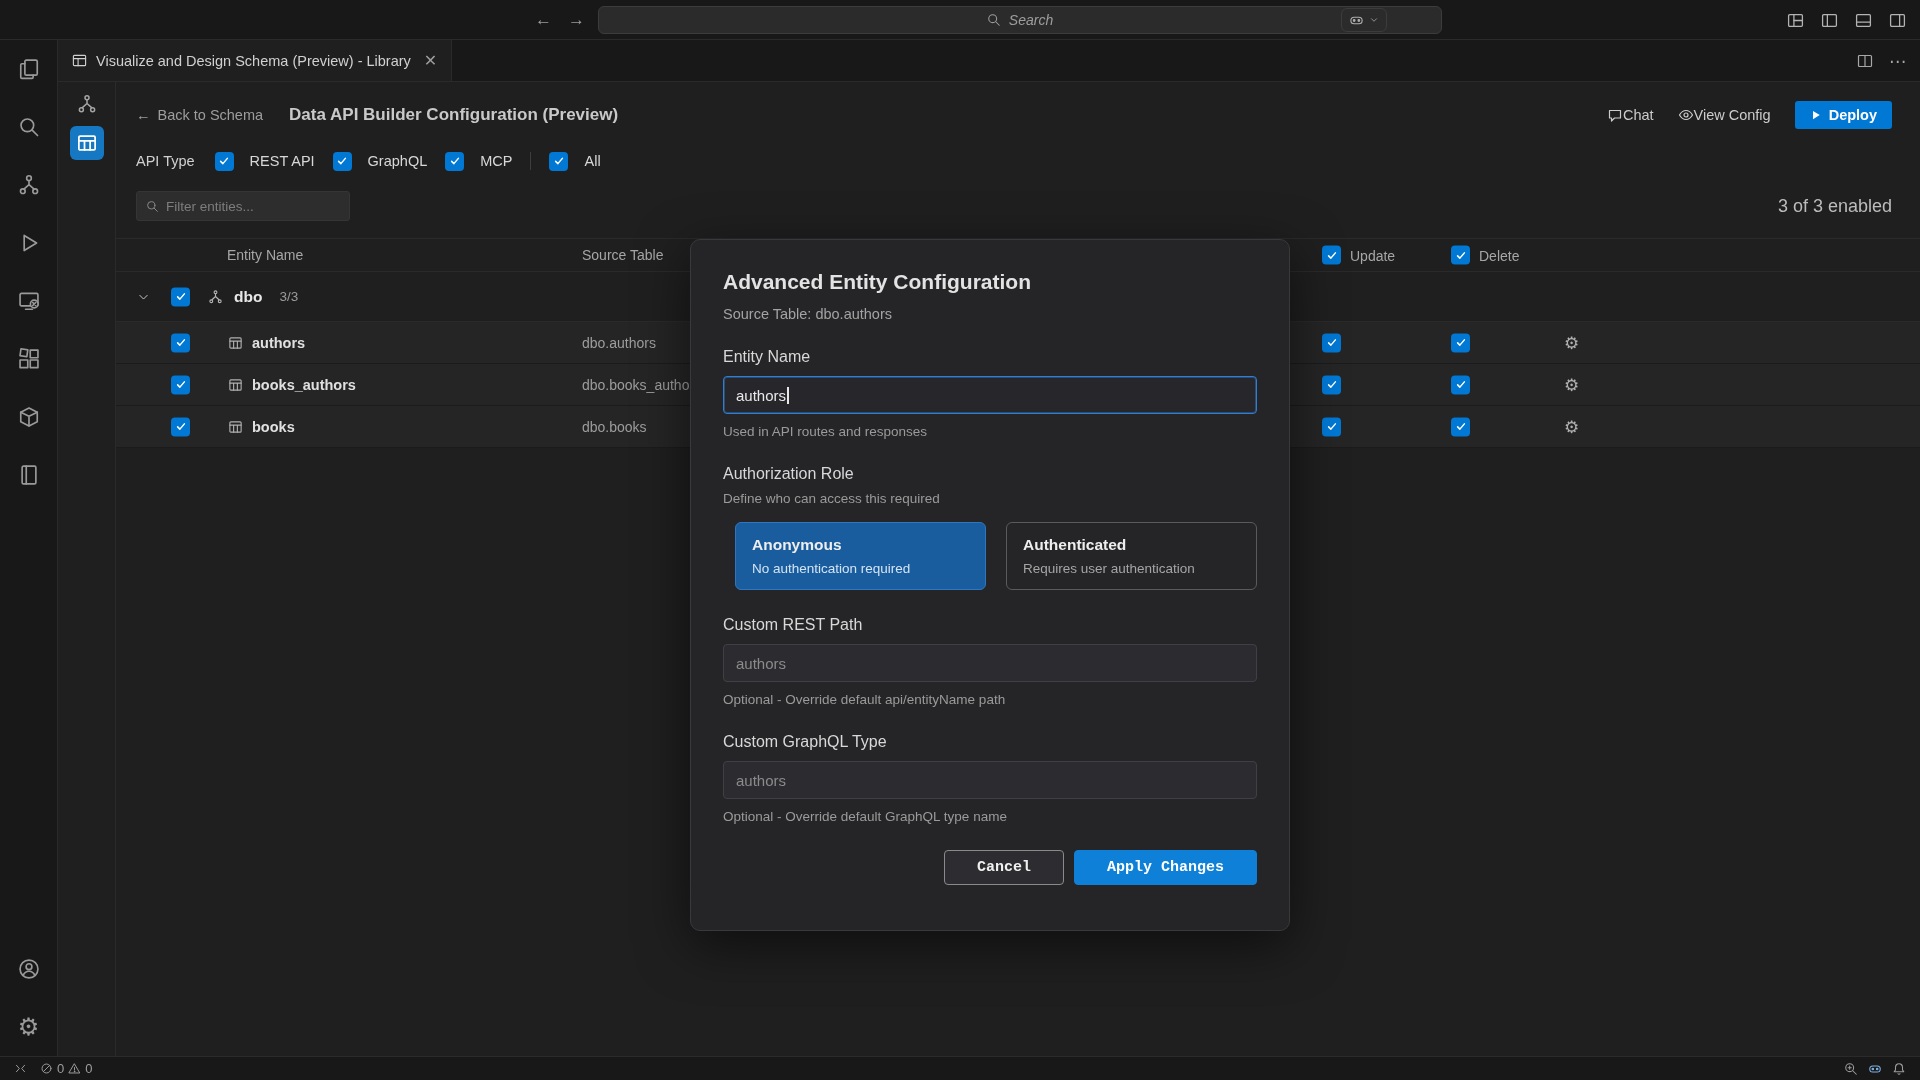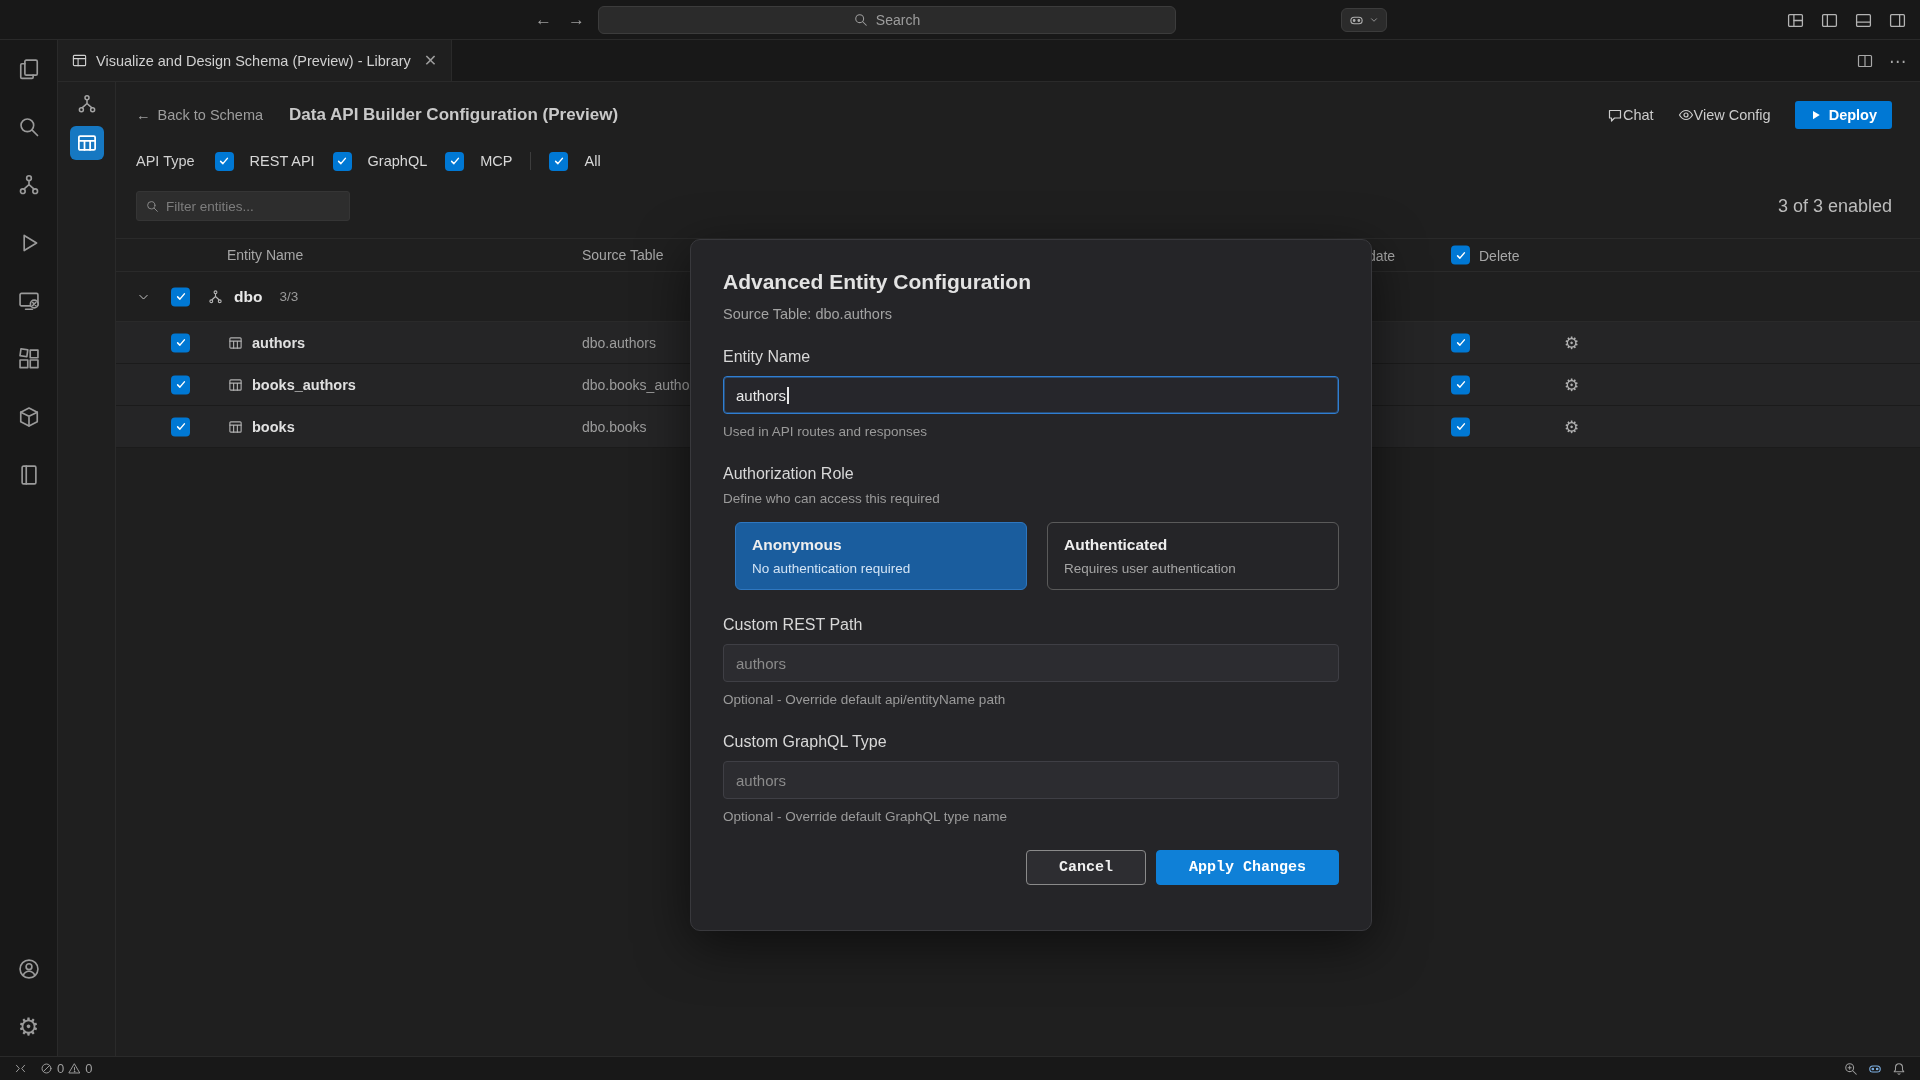--- a/index.html
+++ b/index.html
@@ -5,21 +5,21 @@
   * { margin:0; padding:0; box-sizing:border-box; }
   html,body { background:#111; }
   body { width:1920px; height:1080px; overflow:hidden; font-family:"Liberation Sans","DejaVu Sans",sans-serif; color:#ccc; }
   .app { position:relative; width:1920px; height:1080px; display:flex; flex-direction:column; background:#1f1f1f; }
 
   .ic { stroke:currentColor; fill:none; stroke-width:1.2; stroke-linecap:round; stroke-linejoin:round; display:block; }
 
   
   .titlebar { height:40px; background:#181818; border-bottom:1px solid #2a2a2a; position:relative; flex:none; }
   .nav-arrows { position:absolute; left:535px; top:0; height:40px; display:flex; align-items:center; gap:16px; color:#9d9d9d; font-size:17px; }
-  .searchbox { position:absolute; left:598px; top:6px; width:578px; height:28px; background:#2b2b2b; border:1px solid #3c3c3c; border-radius:6px; display:flex; align-items:center; justify-content:center; gap:8px; color:#9d9d9d; font-size:14px; }
+  .searchbox { position:absolute; left:598px; top:6px; width:844px; height:28px; background:#2b2b2b; border:1px solid #3c3c3c; border-radius:6px; display:flex; align-items:center; justify-content:center; gap:8px; color:#9d9d9d; font-size:14px;font-style:italic; }
   .copilot-btn { position:absolute; left:1341px; top:8px; height:24px; padding:0 7px; background:#2b2b2b; border:1px solid #3c3c3c; border-radius:6px; display:flex; align-items:center; gap:5px; color:#b0b0b0; }
   .win-icons { position:absolute; right:14px; top:0; height:40px; display:flex; align-items:center; gap:17px; color:#b3b3b3; }
 
   
   .mainrow { flex:1; display:flex; min-height:0; }
   .activitybar { width:58px; flex:none; background:#181818; border-right:1px solid #2a2a2a; display:flex; flex-direction:column; align-items:center; }
   .slot { height:58px; width:58px; display:flex; align-items:center; justify-content:center; color:#9a9a9a; }
   .abar-spacer { flex:1; }
   .editorcol { flex:1; display:flex; flex-direction:column; min-width:0; }
 
@@ -61,21 +61,21 @@
   .thead { height:34px; border-top:1px solid #2a2a2a; border-bottom:1px solid #2a2a2a; color:#a6a6a6; font-size:14px; }
   .tgroup { height:50px; border-bottom:1px solid #2a2a2a; }
   .tentity { height:42px; background:#252526; border-bottom:1px solid #1b1b1b; }
   .group-name { color:#e8e8e8; font-weight:700; font-size:15.5px; }
   .group-count { color:#9a9a9a; font-size:13.5px; margin-left:8px; }
   .row-name { color:#e0e0e0; font-weight:600; font-size:14.5px; }
   .src-text { color:#9d9d9d; font-size:14px; }
   .gear { color:#b0b0b0; font-size:17px; line-height:1; }
 
   
-  .modal { position:absolute; left:690px; top:239px; width:682px; min-height:692px; background:#252528; border:1px solid #39393d; border-radius:10px; box-shadow:0 14px 52px rgba(0,0,0,.55); padding:30px 32px 28px; z-index:10; }
+  .modal { position:absolute; left:690px; top:239px; width:600px; min-height:692px; background:#252528; border:1px solid #39393d; border-radius:10px; box-shadow:0 14px 52px rgba(0,0,0,.55); padding:30px 32px 28px; z-index:10; }
   .m-title { font-size:21px; font-weight:700; color:#e3e3e3; }
   .m-source { font-size:14.5px; color:#a3a3a3; margin-top:12px; }
   .m-label { font-size:16px; color:#d8d8d8; margin-top:26px; }
   .m-input { margin-top:10px; height:38px; background:#2c2c30; border:1px solid #3f3f45; border-radius:4px; display:flex; align-items:center; padding:0 12px; font-size:15px; color:#8b8b8b; }
   .m-input input { flex:1; background:transparent; border:none; outline:none; color:#e6e6e6; font-size:15px; font-family:inherit; min-width:0; }
   .m-input input::placeholder { color:#8b8b8b; }
   .m-input.focused { border-color:#2f7ed2; box-shadow:0 0 0 1px rgba(47,126,210,.45) inset; background:#26262b; }
   .m-input .val { color:#e8e8e8; }
   .caret { display:inline-block; width:1.5px; height:17px; background:#e8e8e8; margin-left:1px; animation:blink 1s steps(1) infinite; }
   @keyframes blink { 50% { opacity:0; } }

